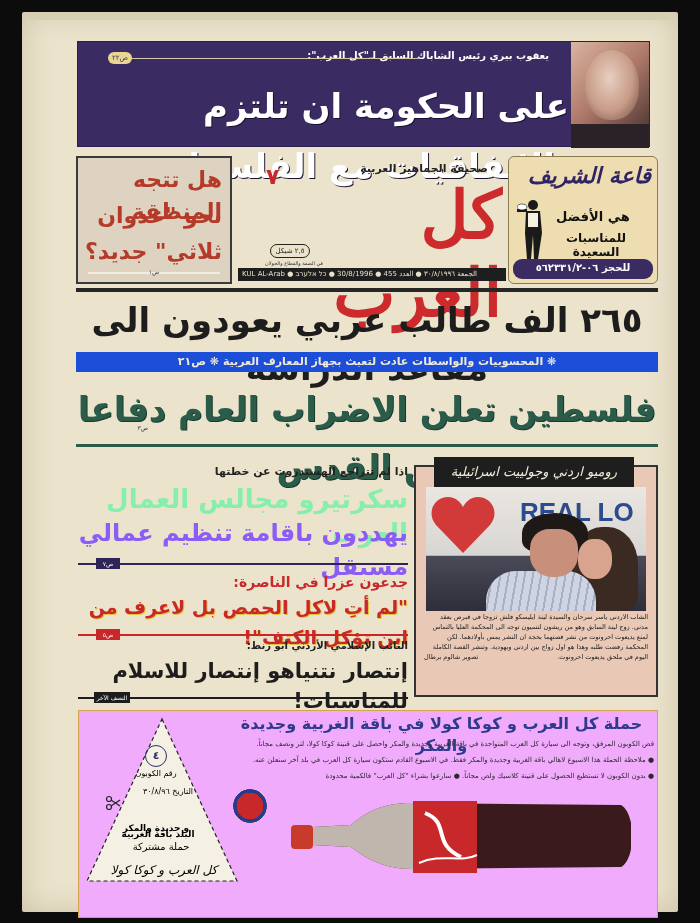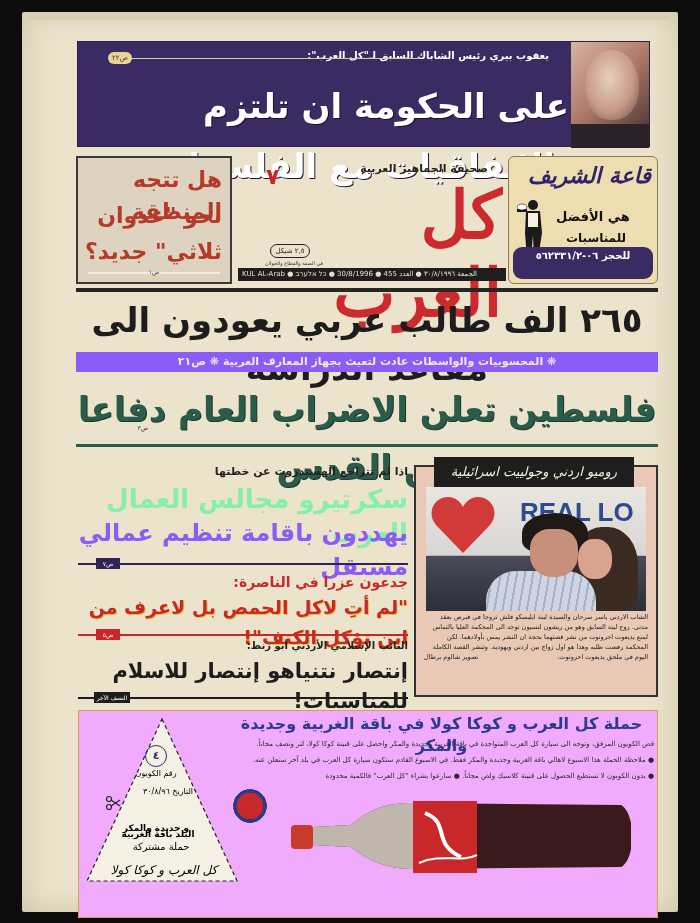--- a/index.html
+++ b/index.html
@@ -34,26 +34,26 @@
   #mast-logo { right: 4px; top: 18px; width: 250px; height: 78px; color:#cc2a2c; font-size:66px; font-family:"DejaVu Serif", serif; font-weight:bold; text-align:right; line-height:78px; letter-spacing:-3px; }
   #mast-price { left: 32px; top: 86px; width: 40px; height: 14px; border:1px solid #222; border-radius:8px; font-size:7px; color:#222; text-align:center; line-height:12px; }
   #mast-price-note { left: 26px; top: 102px; width: 60px; height: 14px; font-size:5px; color:#333; text-align:center; line-height:7px; }
   #mast-dateline { left: 238px; top: 268px; width: 268px; height: 13px; background:#1e1e1e; color:#e8e0cc; font-size:7px; line-height:13px; padding: 0 4px; direction: ltr; white-space: nowrap; overflow:hidden; }
 
   #hall-ad { left: 508px; top: 156px; width: 150px; height: 128px; background:#eeddb0; border:1px solid #8a7c50; border-radius:6px; overflow:hidden; }
   #hall-title { right: 6px; top: 6px; width: 138px; height: 26px; color:#2e2466; font-size:22px; font-weight:bold; font-style:italic; text-align:right; line-height:26px; }
   #hall-waiter { left: 8px; top: 42px; width: 30px; height: 62px; }
   #hall-line1 { right: 14px; top: 52px; width: 100px; height: 18px; color:#111; font-size:13px; font-weight:bold; text-align:center; }
   #hall-line2 { right: 6px; top: 74px; width: 110px; height: 18px; color:#111; font-size:12px; font-weight:bold; text-align:center; }
-  #hall-phone { left: 4px; right: 4px; bottom: 4px; height: 32px; background:#3a2c62; color:#fff; font-size:10px; font-weight:bold; border-radius:9px; text-align:center; line-height:18px;margin-top:36px; }
+  #hall-phone { left: 4px; right: 4px; bottom: 4px; height: 20px; background:#3a2c62; color:#fff; font-size:10px; font-weight:bold; border-radius:9px; text-align:center; line-height:18px;margin-top:36px; }
 
   #rule-1 { left: 76px; top: 288px; width: 582px; height: 4px; background:#262626; }
 
   #main-headline { left: 76px; top: 296px; width: 582px; height: 48px; color:#1d1d1d; font-size:34px; font-weight:bold; text-align:center; line-height:48px; letter-spacing:-1px; }
-  #subhead-bar { left: 76px; top: 352px; width: 582px; height: 20px; background:#8b5cf6; color:#f0ead8; font-size:11px; font-weight:bold; text-align:center; line-height:20px; letter-spacing: 1px; }
+  #subhead-bar { left: 76px; top: 352px; width: 582px; height: 20px; background:#1d4ed8; color:#f0ead8; font-size:11px; font-weight:bold; text-align:center; line-height:20px; letter-spacing: 1px; }
   #green-headline { left: 76px; top: 380px; width: 582px; height: 58px; color:#2b5c4a; font-size:34px; font-weight:bold; text-align:center; line-height:58px; letter-spacing:-1px; text-shadow: 1px 1px 0 #173a30; }
   #rule-2 { left: 76px; top: 444px; width: 582px; height: 3px; background:#2b5c4a; }
   #green-page { left: 124px; top: 424px; width: 24px; height: 10px; font-size:6px; color:#333; }
 
   
   #story1-kicker { left: 80px; top: 465px; width: 328px; height: 16px; color:#222; font-size:11px; font-weight:bold; text-align:right; }
   #story1-h1 { left: 78px; top: 482px; width: 330px; height: 34px; color:#86efac; font-size:26px; font-weight:bold; line-height:34px; letter-spacing:-1px; }
   #story1-h2 { left: 78px; top: 516px; width: 330px; height: 34px; color:#8b5cf6; font-size:24px; font-weight:bold; text-align:right; line-height:34px; letter-spacing:-1px; }
   #story1-rule { left: 78px; top: 563px; width: 330px; height: 2px; background:#2e2458; }
   #story1-page { left: 96px; top: 558px; width: 24px; height: 11px; background:#2e2458; color:#fff; font-size:6px; text-align:center; line-height:11px; }

